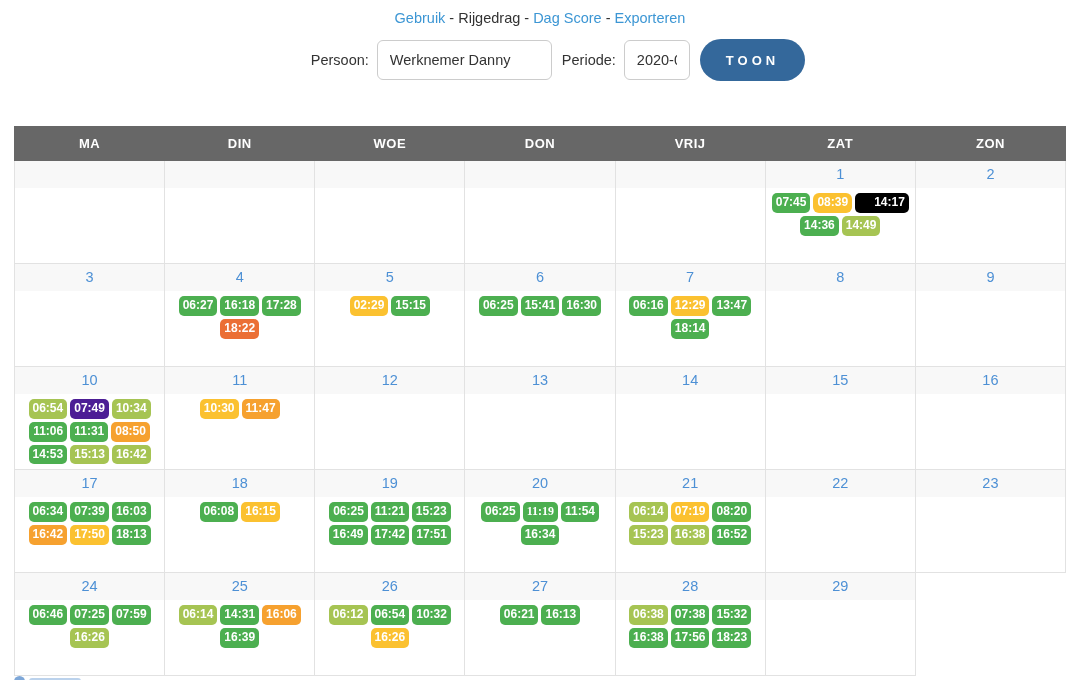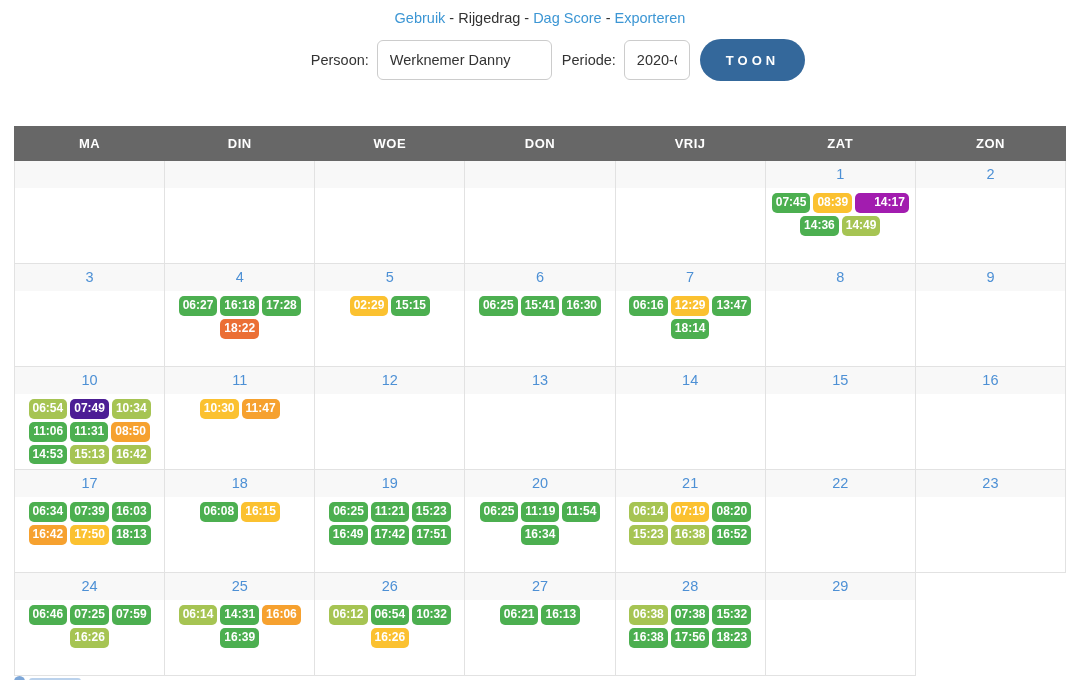--- a/index.html
+++ b/index.html
@@ -97,22 +97,22 @@
         <td>
           <div class="daynum empty"></div>
         </td>
         <td>
           <div class="daynum empty"></div>
         </td>
         <td>
           <div class="daynum">1</div>
           <div class="badges">
             <span class="badge" style="background: rgb(76, 175, 80);">07:45</span>
-            <span class="badge" style="background: rgb(251, 193, 48);">08:39</span>
-            <span class="badge" style="background: #a21caf; padding-left: 19px;">14:17</span>
+            <span class="badge" style="background: rgb(251, 193, 48); border-radius: 6px;">08:39</span>
+            <span class="badge" style="background: #000000; padding-left: 19px;">14:17</span>
             <span class="badge" style="background: rgb(76, 175, 80);">14:36</span>
             <span class="badge" style="background: rgb(166, 196, 83);">14:49</span>
           </div>
         </td>
         <td>
           <div class="daynum">2</div>
         </td>
       </tr>
       <tr>
         <td>
@@ -223,21 +223,21 @@
             <span class="badge" style="background: rgb(76, 175, 80);">15:23</span>
             <span class="badge" style="background: rgb(76, 175, 80);">16:49</span>
             <span class="badge" style="background: rgb(76, 175, 80);">17:42</span>
             <span class="badge" style="background: rgb(76, 175, 80);">17:51</span>
           </div>
         </td>
         <td>
           <div class="daynum">20</div>
           <div class="badges">
             <span class="badge" style="background: rgb(76, 175, 80);">06:25</span>
-            <span class="badge" style="background: rgb(76, 175, 80);">11:19</span>
+            <span class="badge" style="background: rgb(76, 175, 80); font-family: Liberation Serif, serif;">11:19</span>
             <span class="badge" style="background: rgb(76, 175, 80);">11:54</span>
             <span class="badge" style="background: rgb(76, 175, 80);">16:34</span>
           </div>
         </td>
         <td>
           <div class="daynum">21</div>
           <div class="badges">
             <span class="badge" style="background: rgb(166, 196, 83);">06:14</span>
             <span class="badge" style="background: rgb(251, 193, 48);">07:19</span>
             <span class="badge" style="background: rgb(76, 175, 80);">08:20</span>

